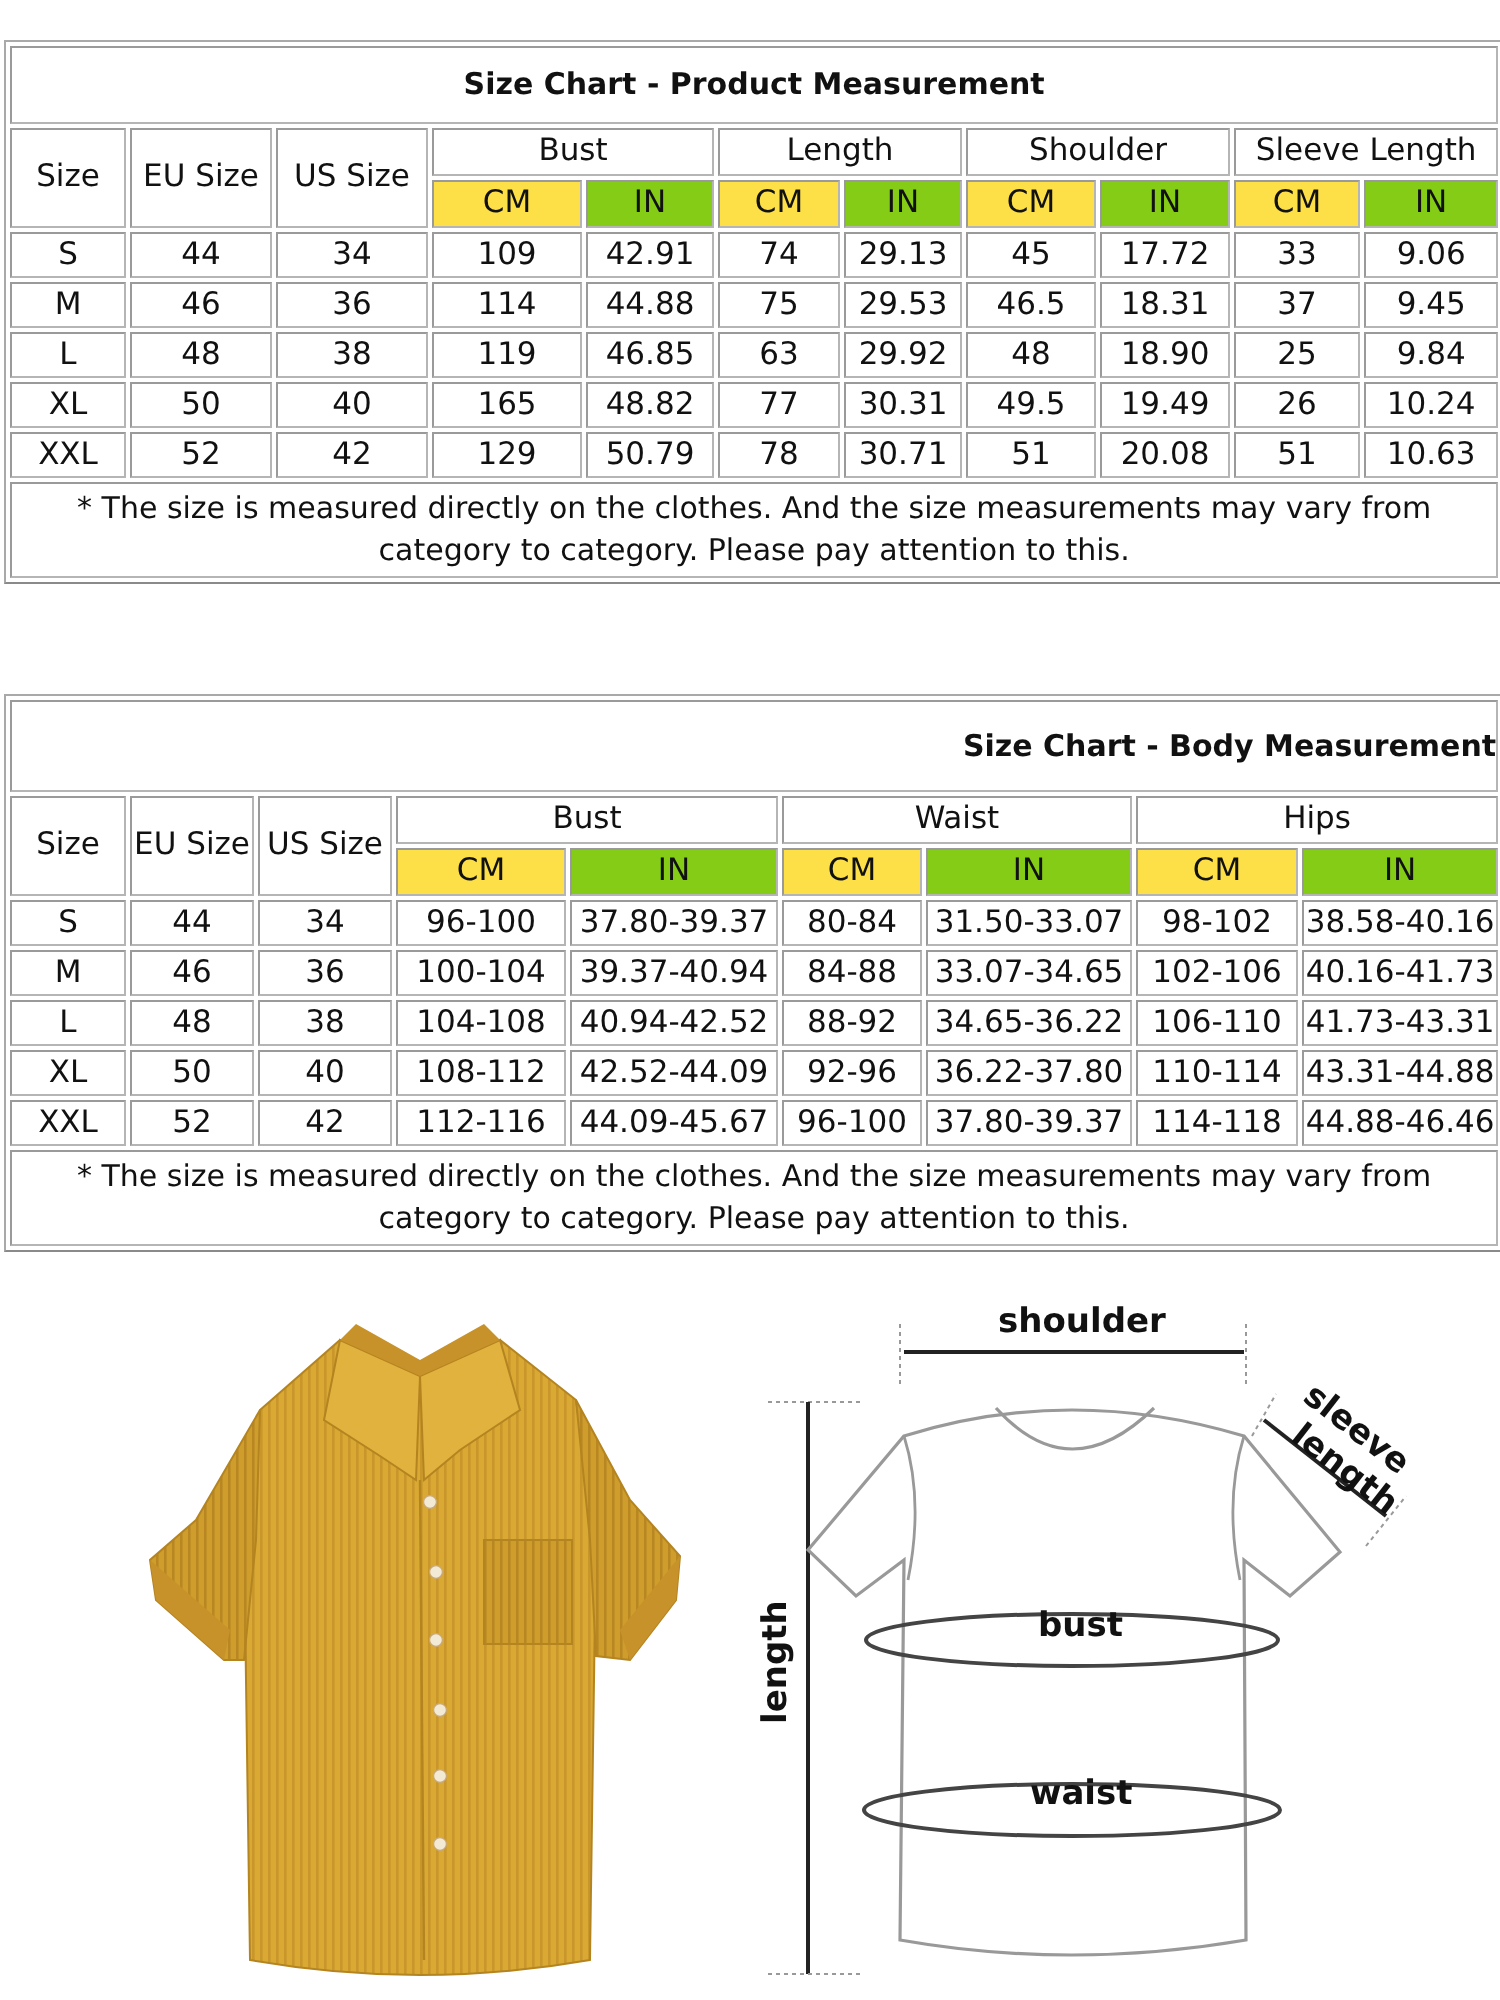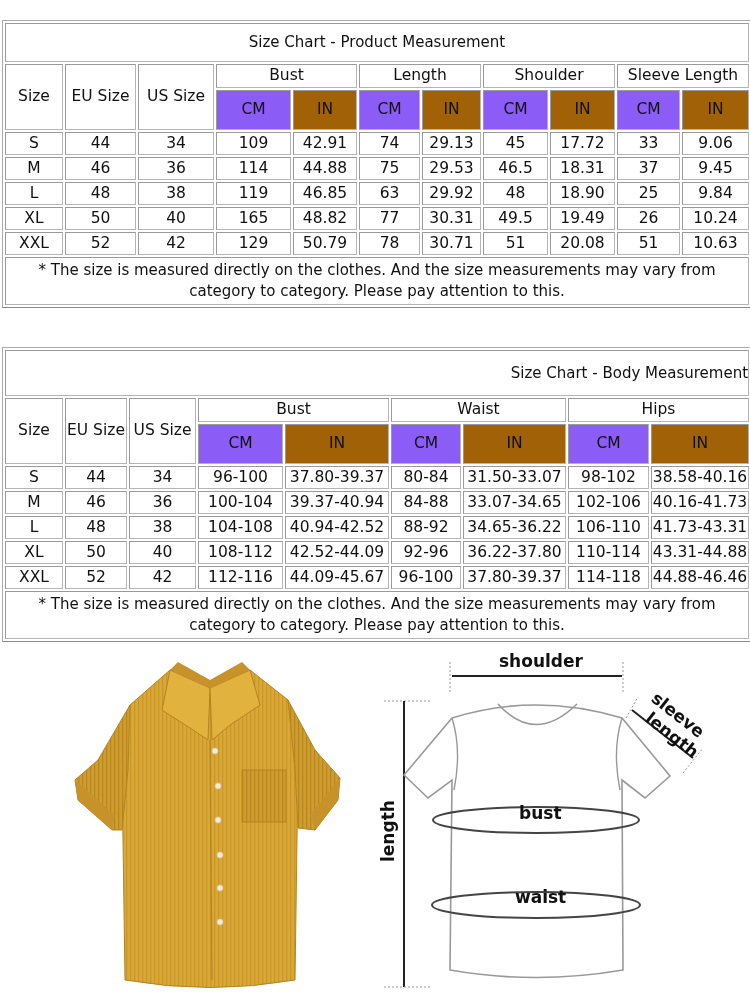--- a/index.html
+++ b/index.html
@@ -25,27 +25,27 @@
       text-align: center;
       vertical-align: middle;
       font-weight: normal;
       font-size: 15.5px;
       line-height: 1;
       padding: 0;
       white-space: nowrap;
       overflow: hidden;
     }
     .chart-table .title-cell {
-      font-weight: normal;
+      font-weight: bold;
       font-size: 15px;
       height: 39px;
     }
     .chart-table .group-cell { height: 24px; font-size: 15.5px; }
-    .chart-table .unit-cm { background: #8b5cf6; height: 40px; }
-    .chart-table .unit-in { background: #a16207; height: 24px; }
+    .chart-table .unit-cm { background: #fde047; height: 24px; }
+    .chart-table .unit-in { background: #84cc16; height: 24px; }
     .chart-table .data-cell { height: 23px; font-size: 15.5px; }
     .chart-table .note-cell {
       text-align: center;
       font-size: 15px;
       line-height: 21px;
       padding: 2px 3px;
       white-space: normal;
       height: 44px;
       vertical-align: top;
     }

